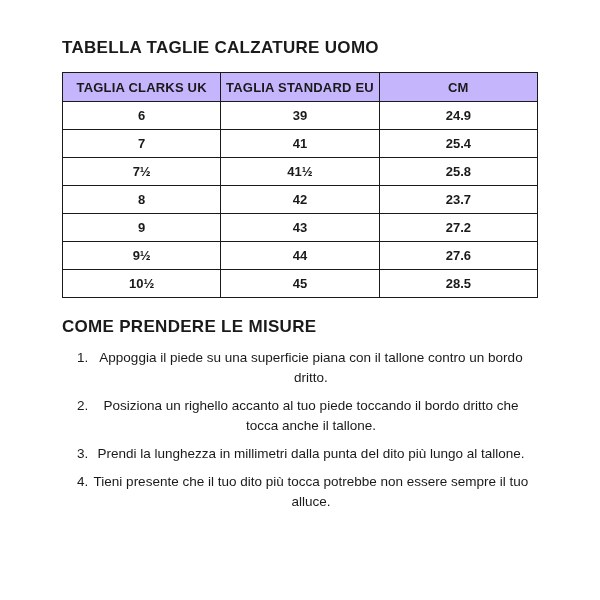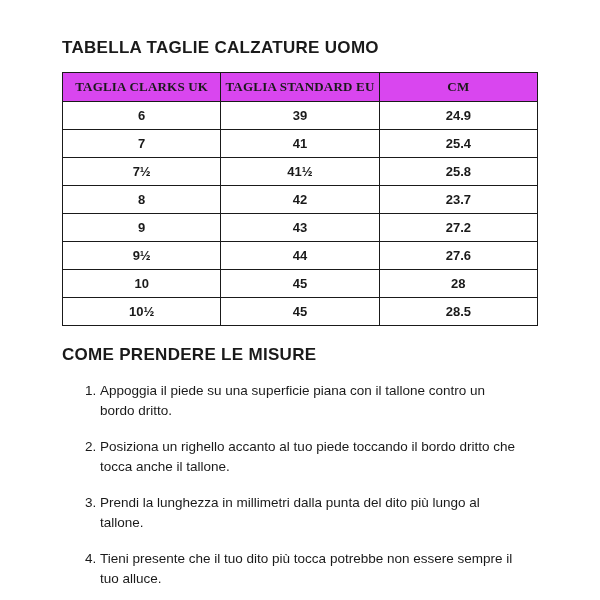--- a/index.html
+++ b/index.html
@@ -33,24 +33,23 @@
   .size-table th,
   .size-table td {
     border: 1.5px solid #1a1a1a;
     text-align: center;
     vertical-align: middle;
     font-weight: bold;
     font-size: 13px;
     padding: 0;
   }
   .size-table th {
-    background: #d946ef;
+    background: #c4b5fd;
     height: 28px;
     letter-spacing: 0.2px;
-    font-family: Liberation Serif, serif;
   }
   .size-table td {
     height: 27px;
     background: #ffffff;
   }
   h2.instructions-heading {
     font-size: 17px;
     font-weight: bold;
     letter-spacing: 0.3px;
     margin: 19px 0 11px 0;
@@ -58,22 +57,23 @@
   }
   ol.instructions-list {
     margin: 0;
     padding: 0 0 0 22px;
     width: 454px;
     font-size: 13.5px;
     line-height: 1.48;
     list-style: decimal outside;
   }
   ol.instructions-list li {
-    margin: 16px;
+    margin: 8px;
     padding: 0;
+    text-align: center;
   }
 </style>
 </head>
 <body>
 
 <div class="page">
 
   <h1 class="page-title">TABELLA TAGLIE CALZATURE UOMO</h1>
 
   <table class="size-table">
@@ -109,25 +109,20 @@
           <td>9</td>
           <td>43</td>
           <td>27.2</td>
         </tr>
         <tr>
           <td>9½</td>
           <td>44</td>
           <td>27.6</td>
         </tr>
         <tr>
-          <td>10</td>
-          <td>45</td>
-          <td>28</td>
-        </tr>
-        <tr>
           <td>10½</td>
           <td>45</td>
           <td>28.5</td>
         </tr>
       </tbody>
   </table>
 
   <h2 class="instructions-heading">COME PRENDERE LE MISURE</h2>
 
   <ol class="instructions-list" id="instructions-list">

